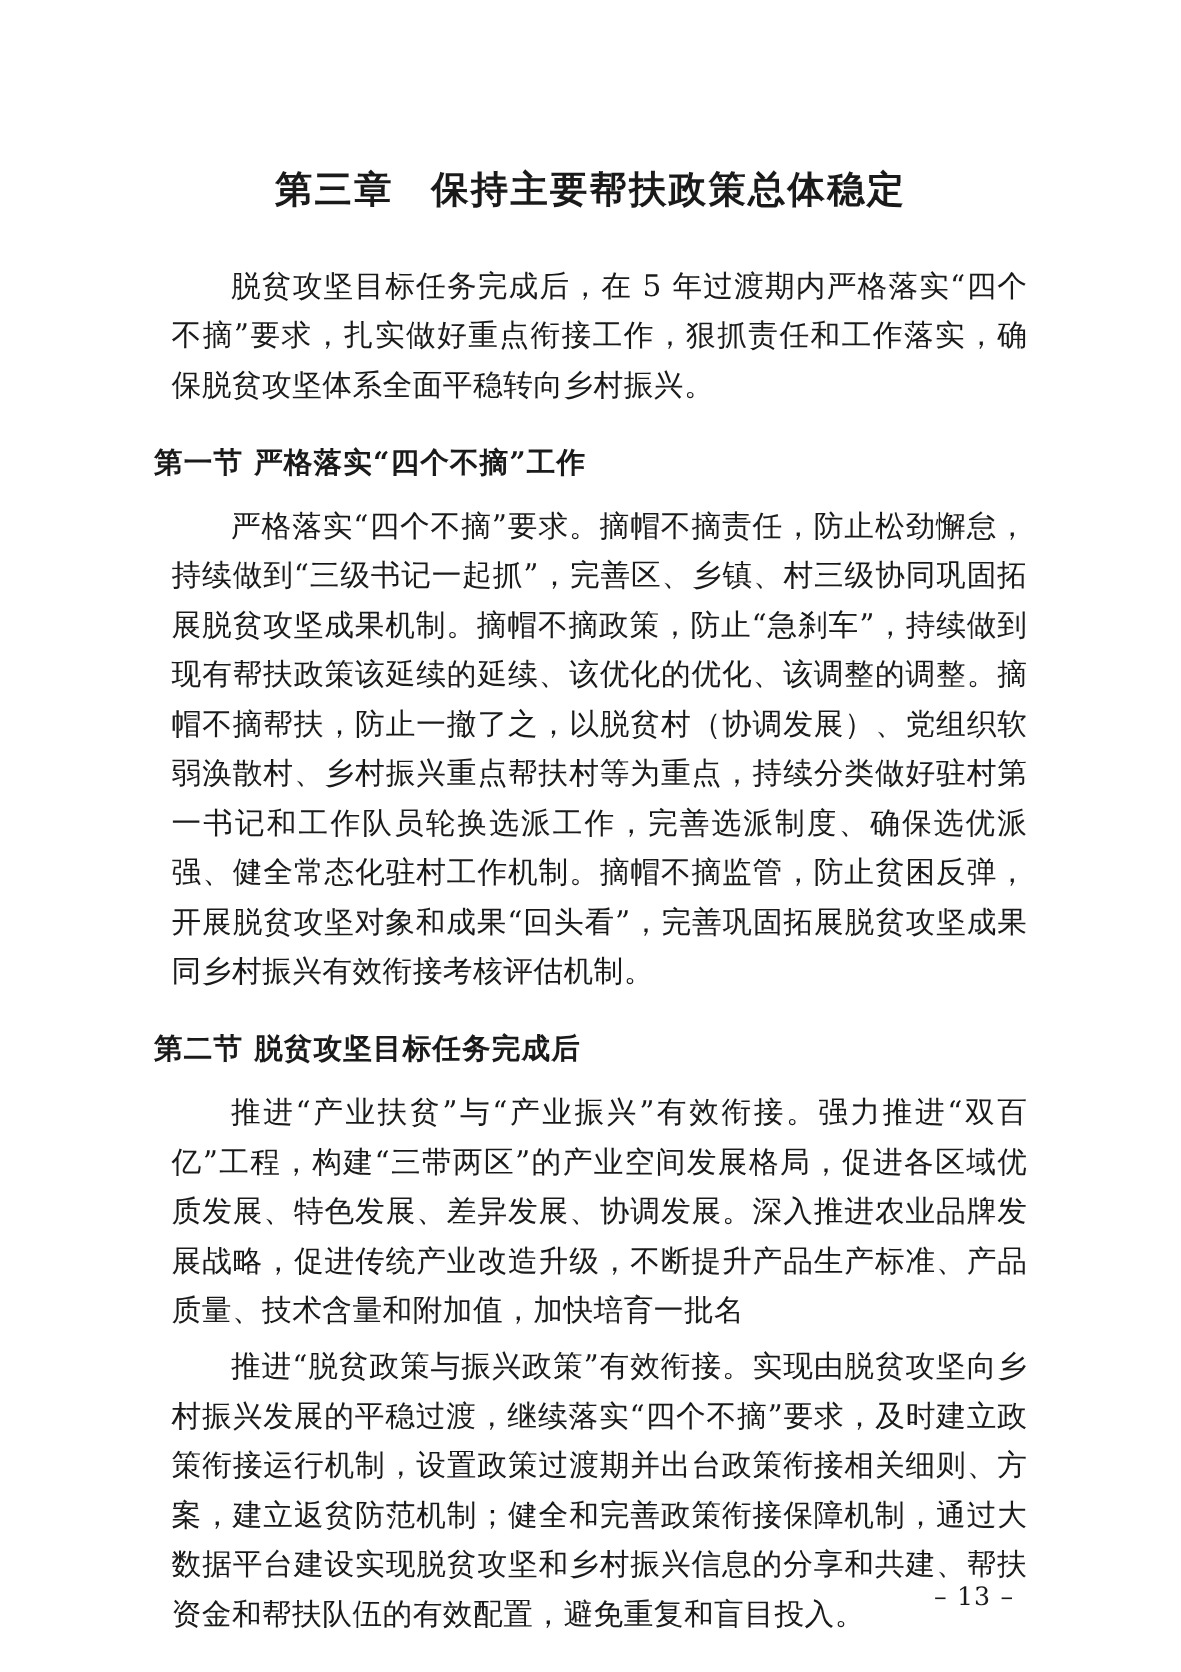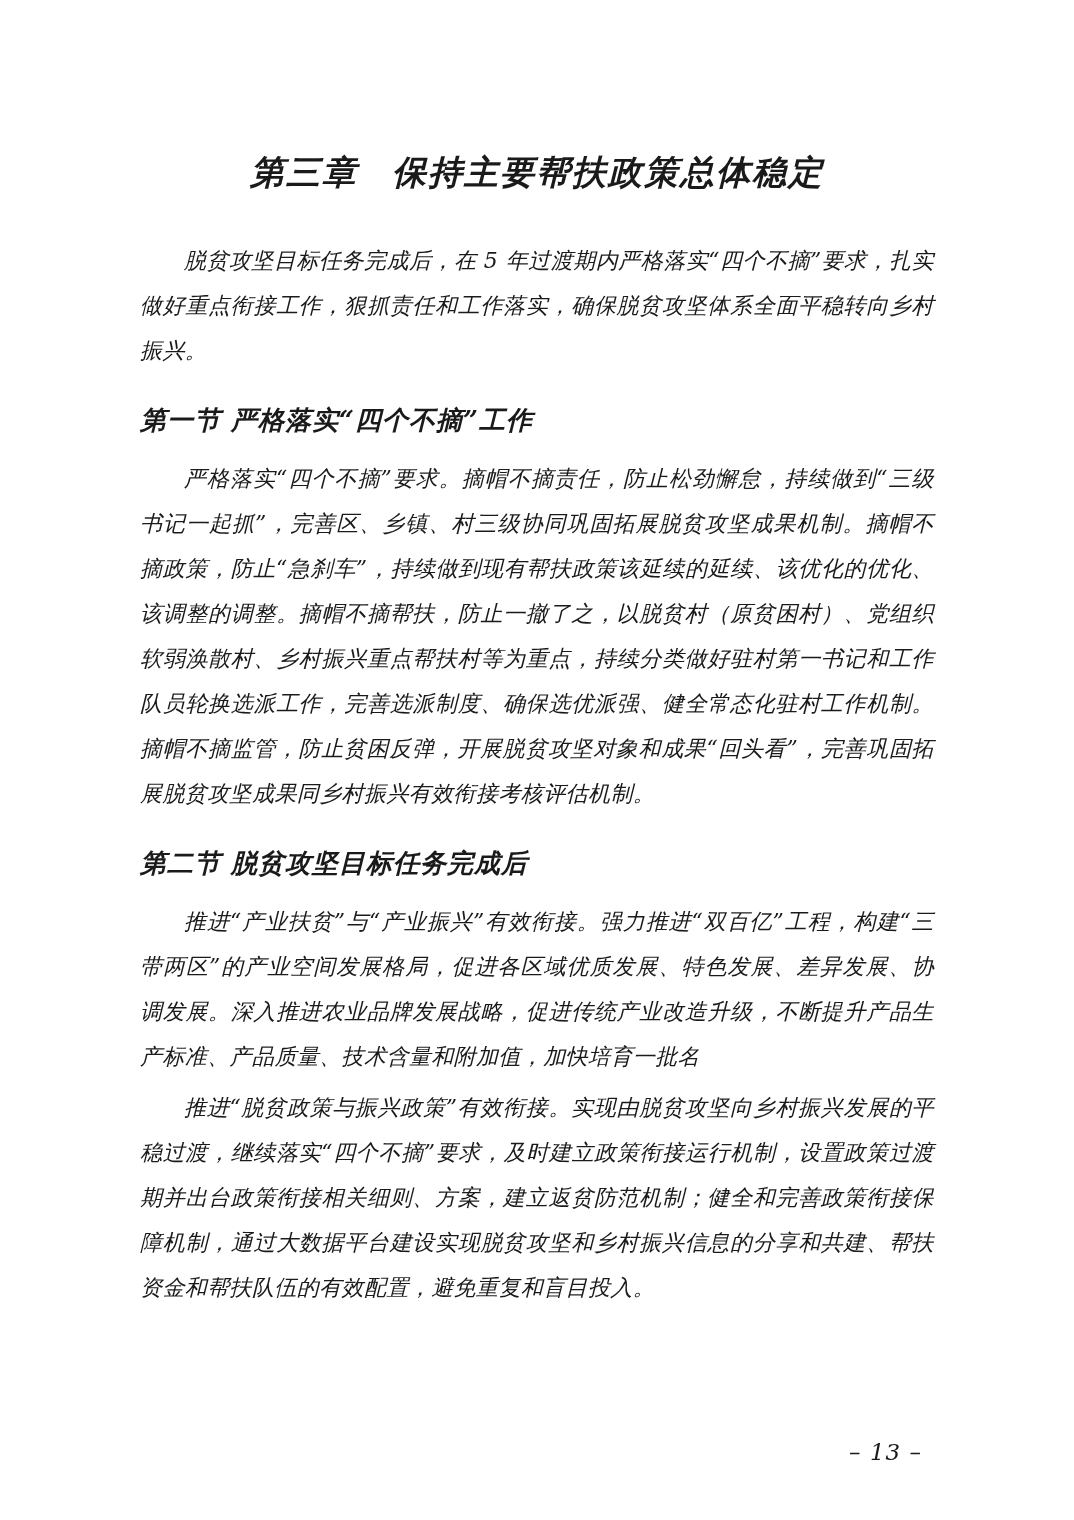--- a/index.html
+++ b/index.html
@@ -14,40 +14,39 @@
     color: #1a1a1a;
     position: relative;
     overflow: hidden;
   }
   .page {
     box-sizing: border-box;
     width: 1074px;
     height: 1520px;
     padding: 150px 140px 60px 140px;
     position: relative;
-    font-style: italic;
   }
   .chapter-title {
     text-align: center;
     font-size: 34px;
     font-weight: bold;
     letter-spacing: 2px;
     margin: 0 0 42px 0;
     font-family: "DejaVu Serif", "Liberation Serif", serif;
   }
   .chapter-title .gap {
     display: inline-block;
     width: 34px;
   }
   p.body-text {
-    font-size: 22px;
+    font-size: 27px;
     line-height: 45px;
     text-align: justify;
     text-justify: inter-ideograph;
-    margin: 0 0 6px 0;
+    margin: 0 0 6px 16px;
     text-indent: 2em;
     letter-spacing: 0.4px;
   }
   h2.section-title {
     font-size: 26px;
     font-weight: bold;
     margin: 30px 0 18px 0;
     letter-spacing: 1px;
   }
   .page-number {
@@ -63,21 +62,21 @@
 
 <div class="page">
 
   <h1 class="chapter-title">
     <span>第三章</span><span class="gap"></span><span>保持主要帮扶政策总体稳定</span>
   </h1>
 
   <p class="body-text">脱贫攻坚目标任务完成后，在 5 年过渡期内严格落实“四个不摘”要求，扎实做好重点衔接工作，狠抓责任和工作落实，确保脱贫攻坚体系全面平稳转向乡村振兴。</p>
 
   <h2 class="section-title">第一节 严格落实“四个不摘”工作</h2>
-  <p class="body-text">严格落实“四个不摘”要求。摘帽不摘责任，防止松劲懈怠，持续做到“三级书记一起抓”，完善区、乡镇、村三级协同巩固拓展脱贫攻坚成果机制。摘帽不摘政策，防止“急刹车”，持续做到现有帮扶政策该延续的延续、该优化的优化、该调整的调整。摘帽不摘帮扶，防止一撤了之，以脱贫村（原贫困村）、党组织软弱涣散村、乡村振兴重点帮扶村等为重点，持续分类做好驻村第一书记和工作队员轮换选派工作，完善选派制度、确保选优派强、健全常态化驻村工作机制。摘帽不摘监管，防止贫困反弹，开展脱贫攻坚对象和成果“回头看”，完善巩固拓展脱贫攻坚成果同乡村振兴有效衔接考核评估机制。</p>
+  <p class="body-text">严格落实“四个不摘”要求。摘帽不摘责任，防止松劲懈怠，持续做到“三级书记一起抓”，完善区、乡镇、村三级协同巩固拓展脱贫攻坚成果机制。摘帽不摘政策，防止“急刹车”，持续做到现有帮扶政策该延续的延续、该优化的优化、该调整的调整。摘帽不摘帮扶，防止一撤了之，以脱贫村（协调发展）、党组织软弱涣散村、乡村振兴重点帮扶村等为重点，持续分类做好驻村第一书记和工作队员轮换选派工作，完善选派制度、确保选优派强、健全常态化驻村工作机制。摘帽不摘监管，防止贫困反弹，开展脱贫攻坚对象和成果“回头看”，完善巩固拓展脱贫攻坚成果同乡村振兴有效衔接考核评估机制。</p>
 
   <h2 class="section-title">第二节 脱贫攻坚目标任务完成后</h2>
   <p class="body-text">推进“产业扶贫”与“产业振兴”有效衔接。强力推进“双百亿”工程，构建“三带两区”的产业空间发展格局，促进各区域优质发展、特色发展、差异发展、协调发展。深入推进农业品牌发展战略，促进传统产业改造升级，不断提升产品生产标准、产品质量、技术含量和附加值，加快培育一批名</p>
   <p class="body-text">推进“脱贫政策与振兴政策”有效衔接。实现由脱贫攻坚向乡村振兴发展的平稳过渡，继续落实“四个不摘”要求，及时建立政策衔接运行机制，设置政策过渡期并出台政策衔接相关细则、方案，建立返贫防范机制；健全和完善政策衔接保障机制，通过大数据平台建设实现脱贫攻坚和乡村振兴信息的分享和共建、帮扶资金和帮扶队伍的有效配置，避免重复和盲目投入。</p>
 
   <div class="page-number">– 13 –</div>
 
 </div>
 
 </body></html>

